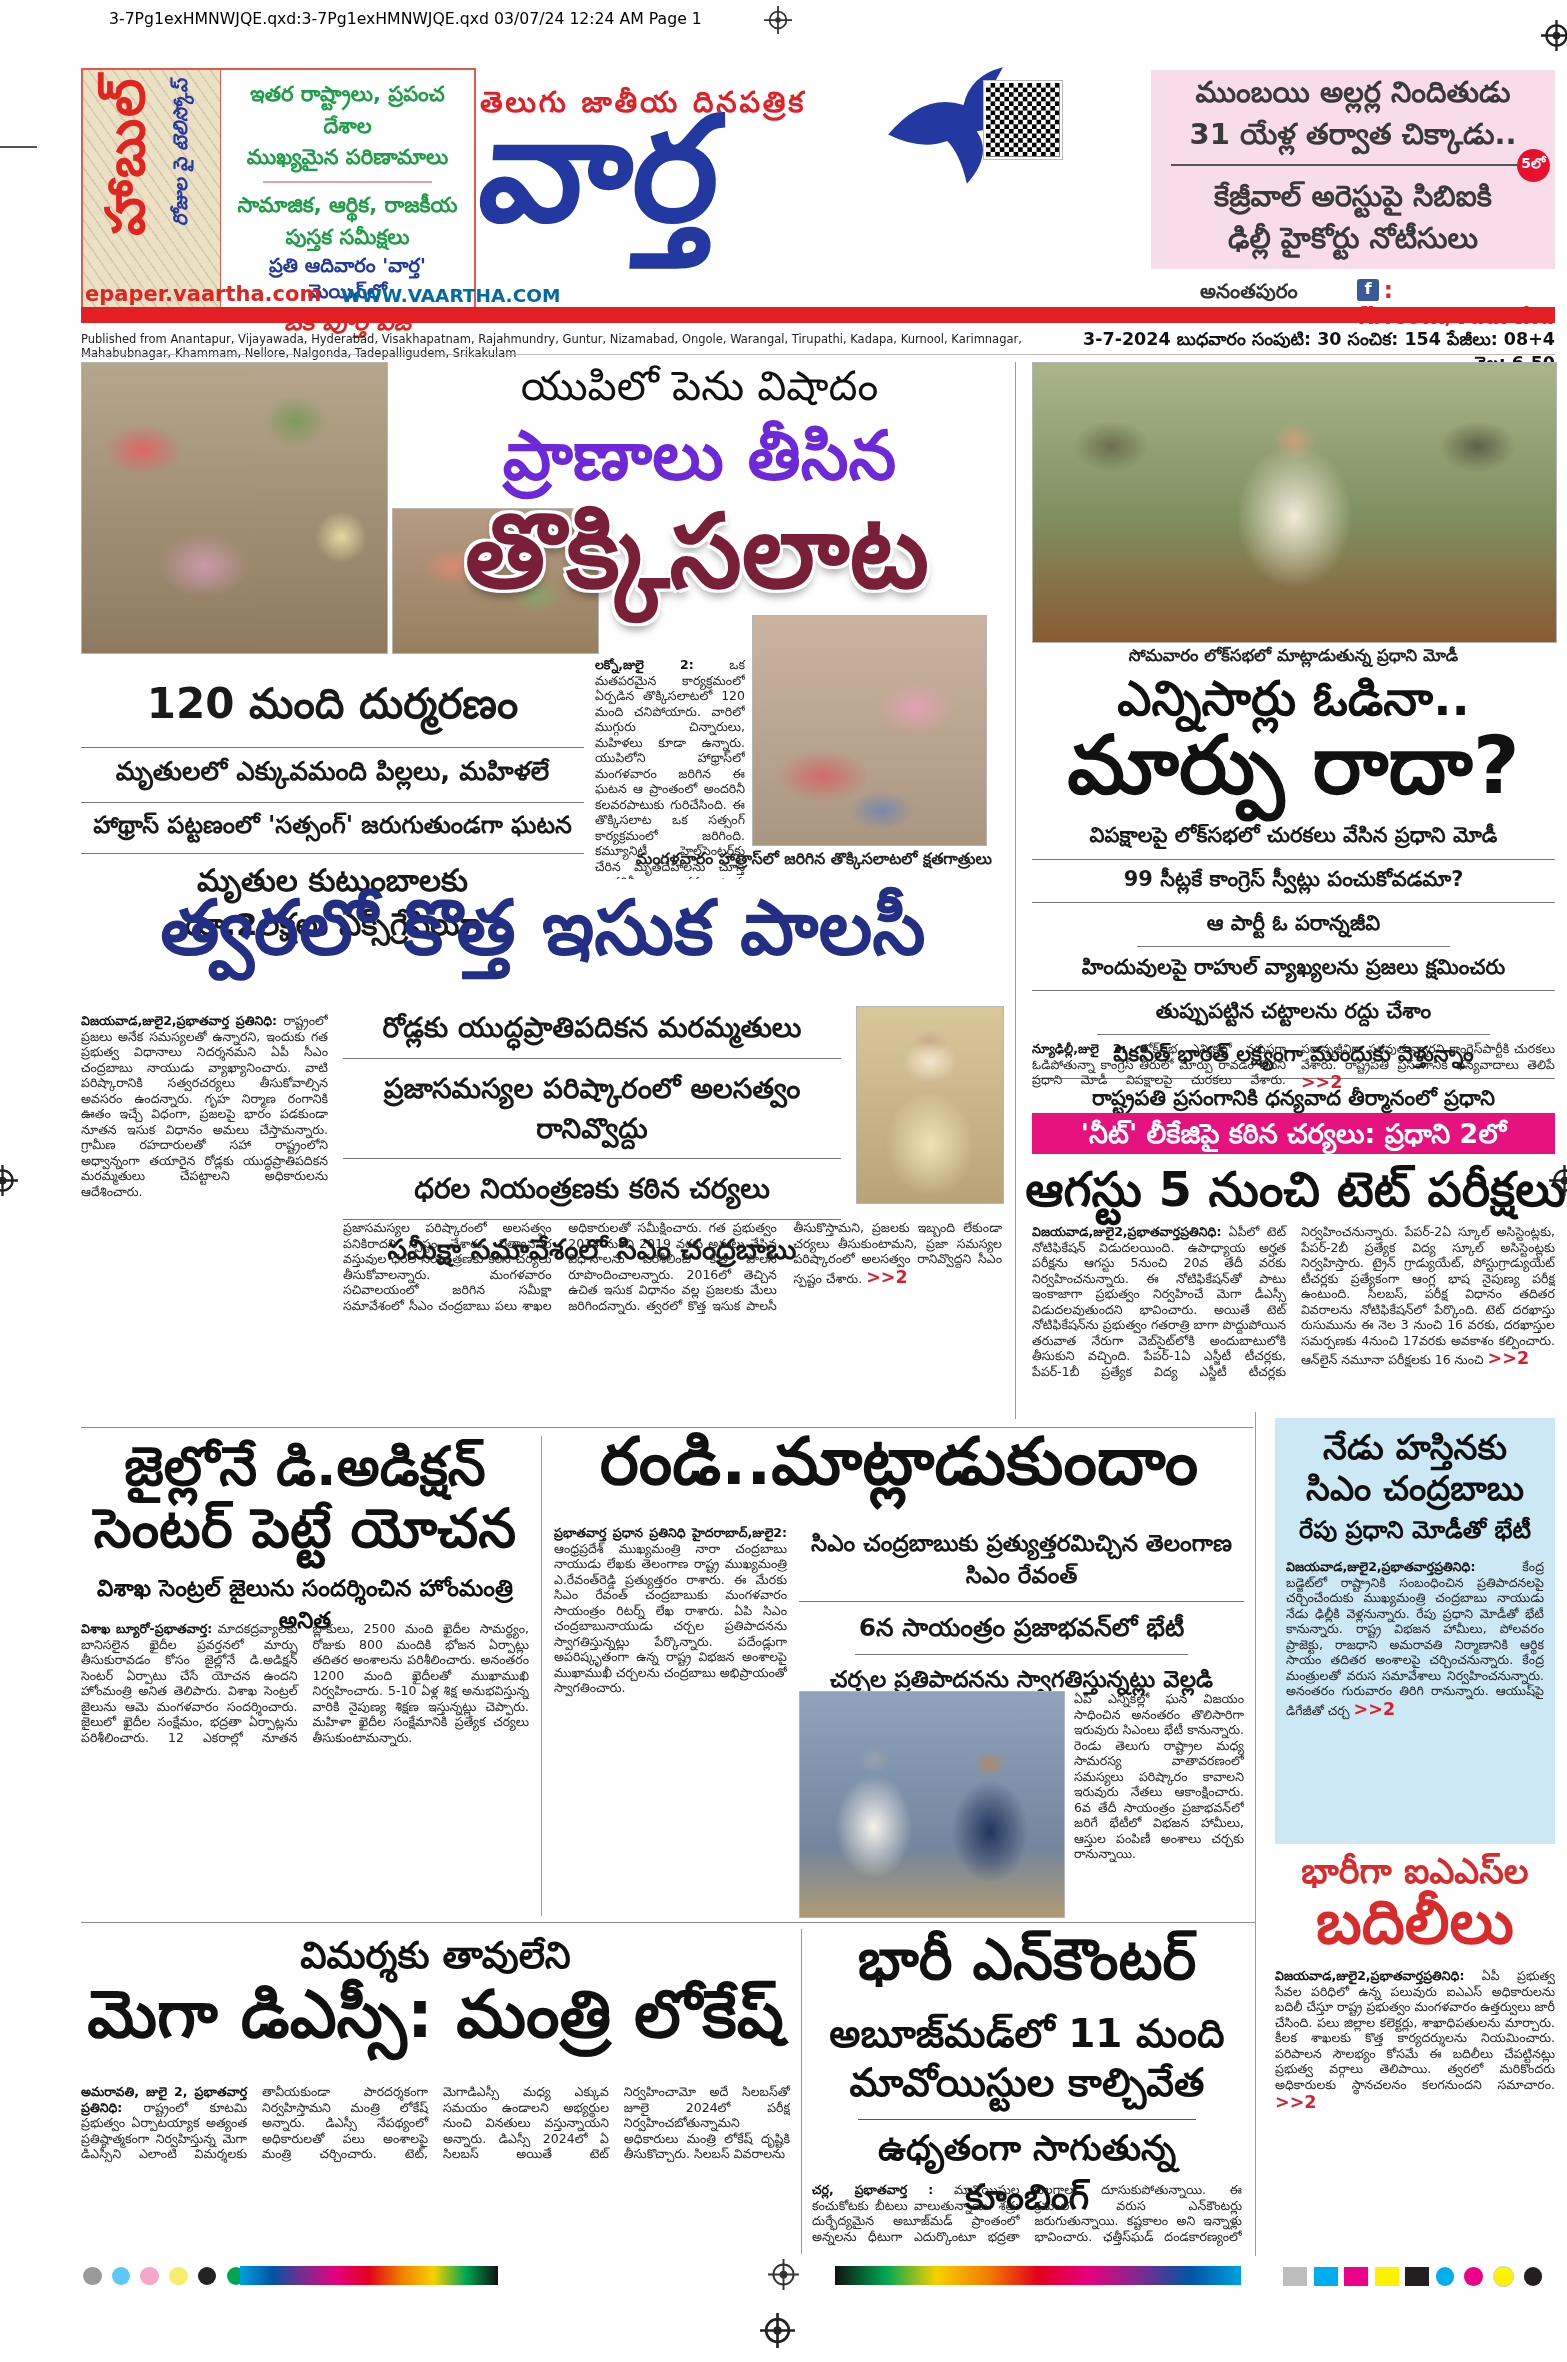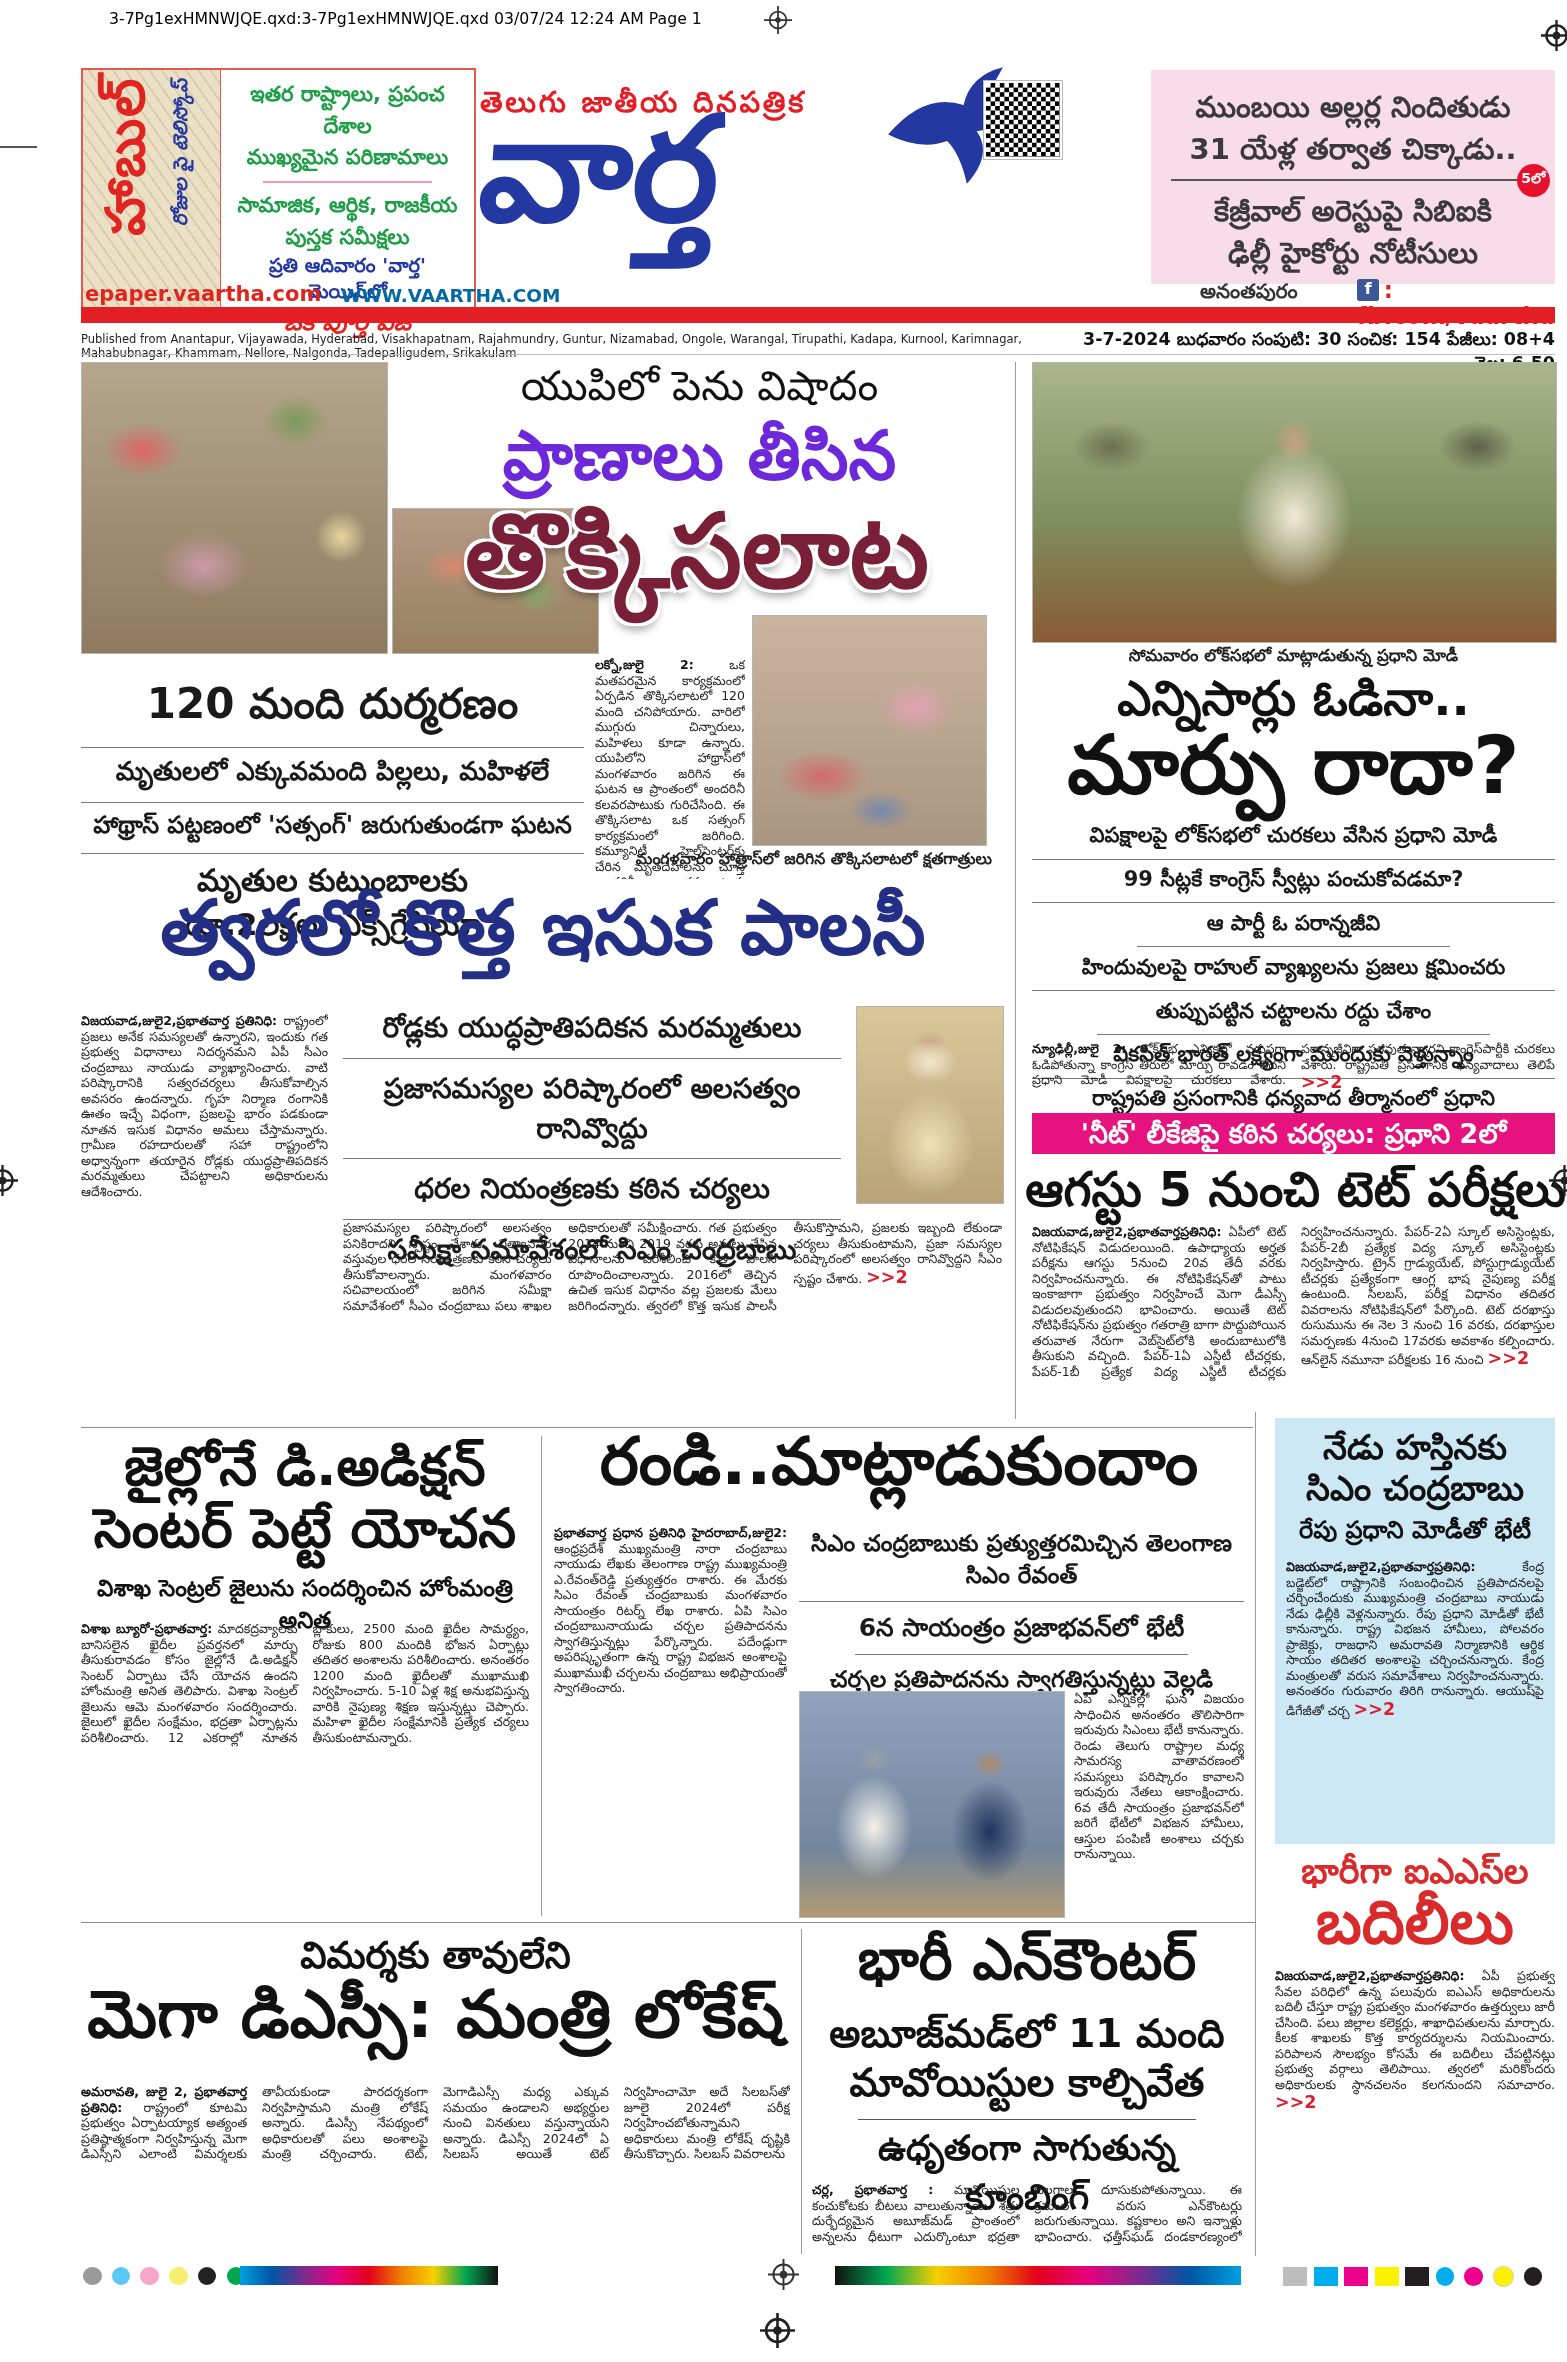--- a/index.html
+++ b/index.html
@@ -67,21 +67,21 @@
   <div class="abs b" style="left:85px;top:282px;font-size:21px;color:#e0241f;">epaper.vaartha.com</div>
   <div class="abs b" style="left:341px;top:285px;font-size:18.5px;color:#0369a1;">WWW.VAARTHA.COM</div>
 
   <div class="abs b" style="left:480px;top:85px;font-size:29px;color:#e31e24;letter-spacing:2.8px;">తెలుగు జాతీయ దినపత్రిక</div>
   <div class="abs b" style="left:480px;top:89px;width:480px;font-size:146px;line-height:1.1;color:#2338a0;transform:skewX(-4deg);">వార్త</div>
   <svg class="abs" style="left:875px;top:59px;" width="164" height="138" viewBox="0 0 100 84">
     <path fill="#2338a0" d="M8 46 Q30 20 54 28 Q58 10 78 5 Q70 19 66 30 Q85 29 96 44 Q76 41 62 44 Q72 58 56 76 Q52 58 44 50 Q28 56 8 46 Z"></path>
   </svg>
   <div class="abs qr" style="left:984px;top:81px;width:74px;height:74px;"></div>
 
-  <div class="abs" style="left:1151px;top:70px;width:404px;height:198px;background:#f8dde9;padding-top:16px;">
+  <div class="abs" style="left:1151px;top:70px;width:404px;height:198px;background:#f8dde9;padding-top:1px;">
     <div class="ctr b" style="font-size:29px;color:#3a3a3a;line-height:1.45;">
       <div>ముంబయి అల్లర్ల నిందితుడు</div>
       <div>31 యేళ్ల తర్వాత చిక్కాడు..</div>
     </div>
     <div style="position:relative;height:1.8px;background:#555;margin:9.2px 20px 9.2px 20px;">
       <div style="position:absolute;right:-14.8px;top:-15.7px;width:33px;height:33px;border-radius:50%;background:#e8112d;color:#fff;font-size:14px;font-weight:bold;display:flex;align-items:center;justify-content:center;">5లో</div>
     </div>
     <div class="ctr b" style="font-size:29px;color:#3a3a3a;line-height:1.45;">
       <div>కేజ్రీవాల్ అరెస్టుపై సిబిఐకి</div>
       <div>ఢిల్లీ హైకోర్టు నోటీసులు</div>

